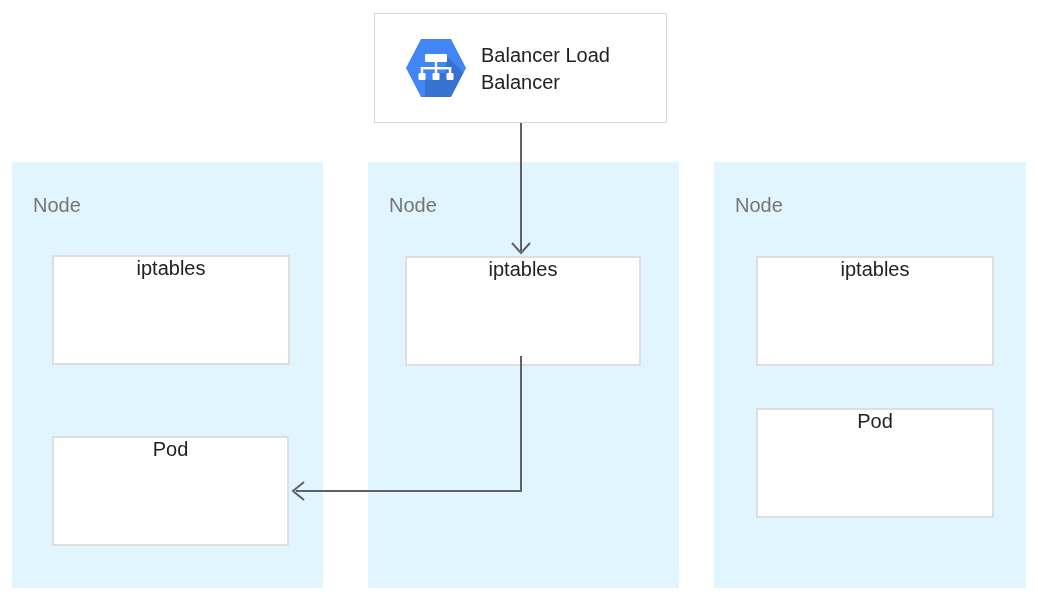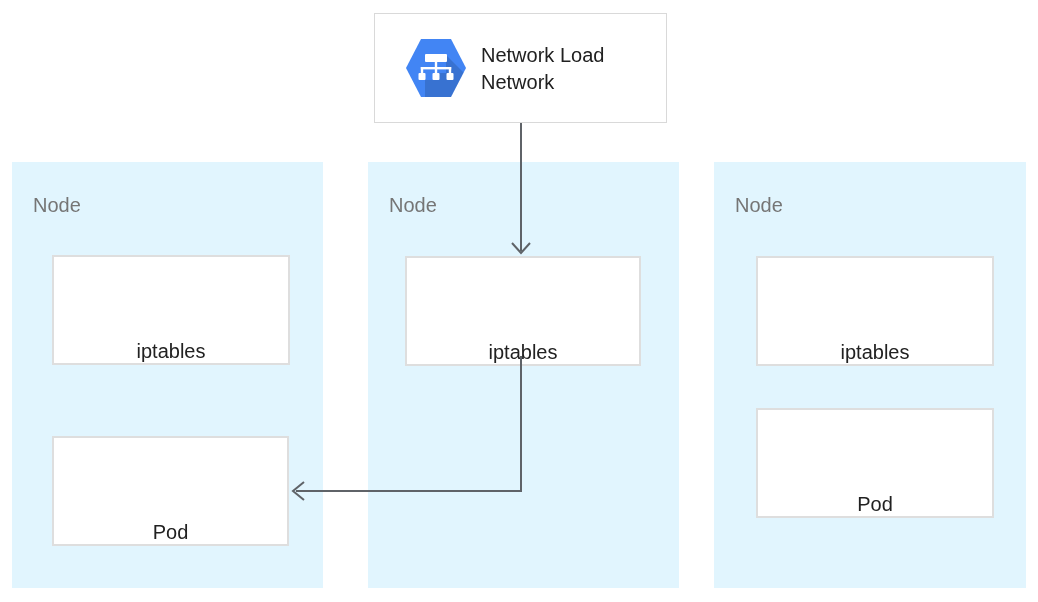--- a/index.html
+++ b/index.html
@@ -42,21 +42,21 @@
   .node-2{left:368px;width:311px;}
   .node-3{left:714px;width:312px;}
   .node-label{
     position:absolute;left:21px;top:32px;
     font-size:20px;color:var(--label-gray);
   }
 
   
   .inner-box{
     position:absolute;background:#fff;border:2px solid var(--box-border);
-    display:flex;align-items:flex-end;justify-content:center;
+    display:flex;align-items:flex-start;justify-content:center;
     font-size:20px;color:var(--text-dark);z-index:2;
   }
   .node-1 .iptables-box{left:40px;top:93px;width:238px;height:110px;}
   .node-2 .iptables-box{left:37px;top:94px;width:236px;height:110px;}
   .node-3 .iptables-box{left:42px;top:94px;width:238px;height:110px;}
   .node-1 .pod-box{left:40px;top:274px;width:237px;height:110px;}
   .node-3 .pod-box{left:42px;top:246px;width:238px;height:110px;}
 
   
   .arrows{
@@ -85,21 +85,21 @@
         <rect x="19" y="15" width="22" height="8" rx="1"></rect>
         <rect x="28.8" y="23" width="2.4" height="11"></rect>
         <rect x="14.8" y="28" width="30.4" height="2.4"></rect>
         <rect x="14.8" y="28" width="2.4" height="6"></rect>
         <rect x="42.8" y="28" width="2.4" height="6"></rect>
         <rect x="12.5" y="34" width="7" height="7" rx="1"></rect>
         <rect x="26.5" y="34" width="7" height="7" rx="1"></rect>
         <rect x="40.5" y="34" width="7" height="7" rx="1"></rect>
       </g>
     </svg>
-    <div class="lb-label">Network Load Network</div>
+    <div class="lb-label">Balancer Load Balancer</div>
   </div>
 
   <div class="node node-1">
     <div class="node-label">Node</div>
     <div class="inner-box iptables-box">
       <span>iptables</span>
     </div>
     <div class="inner-box pod-box">
       <span>Pod</span>
     </div>

